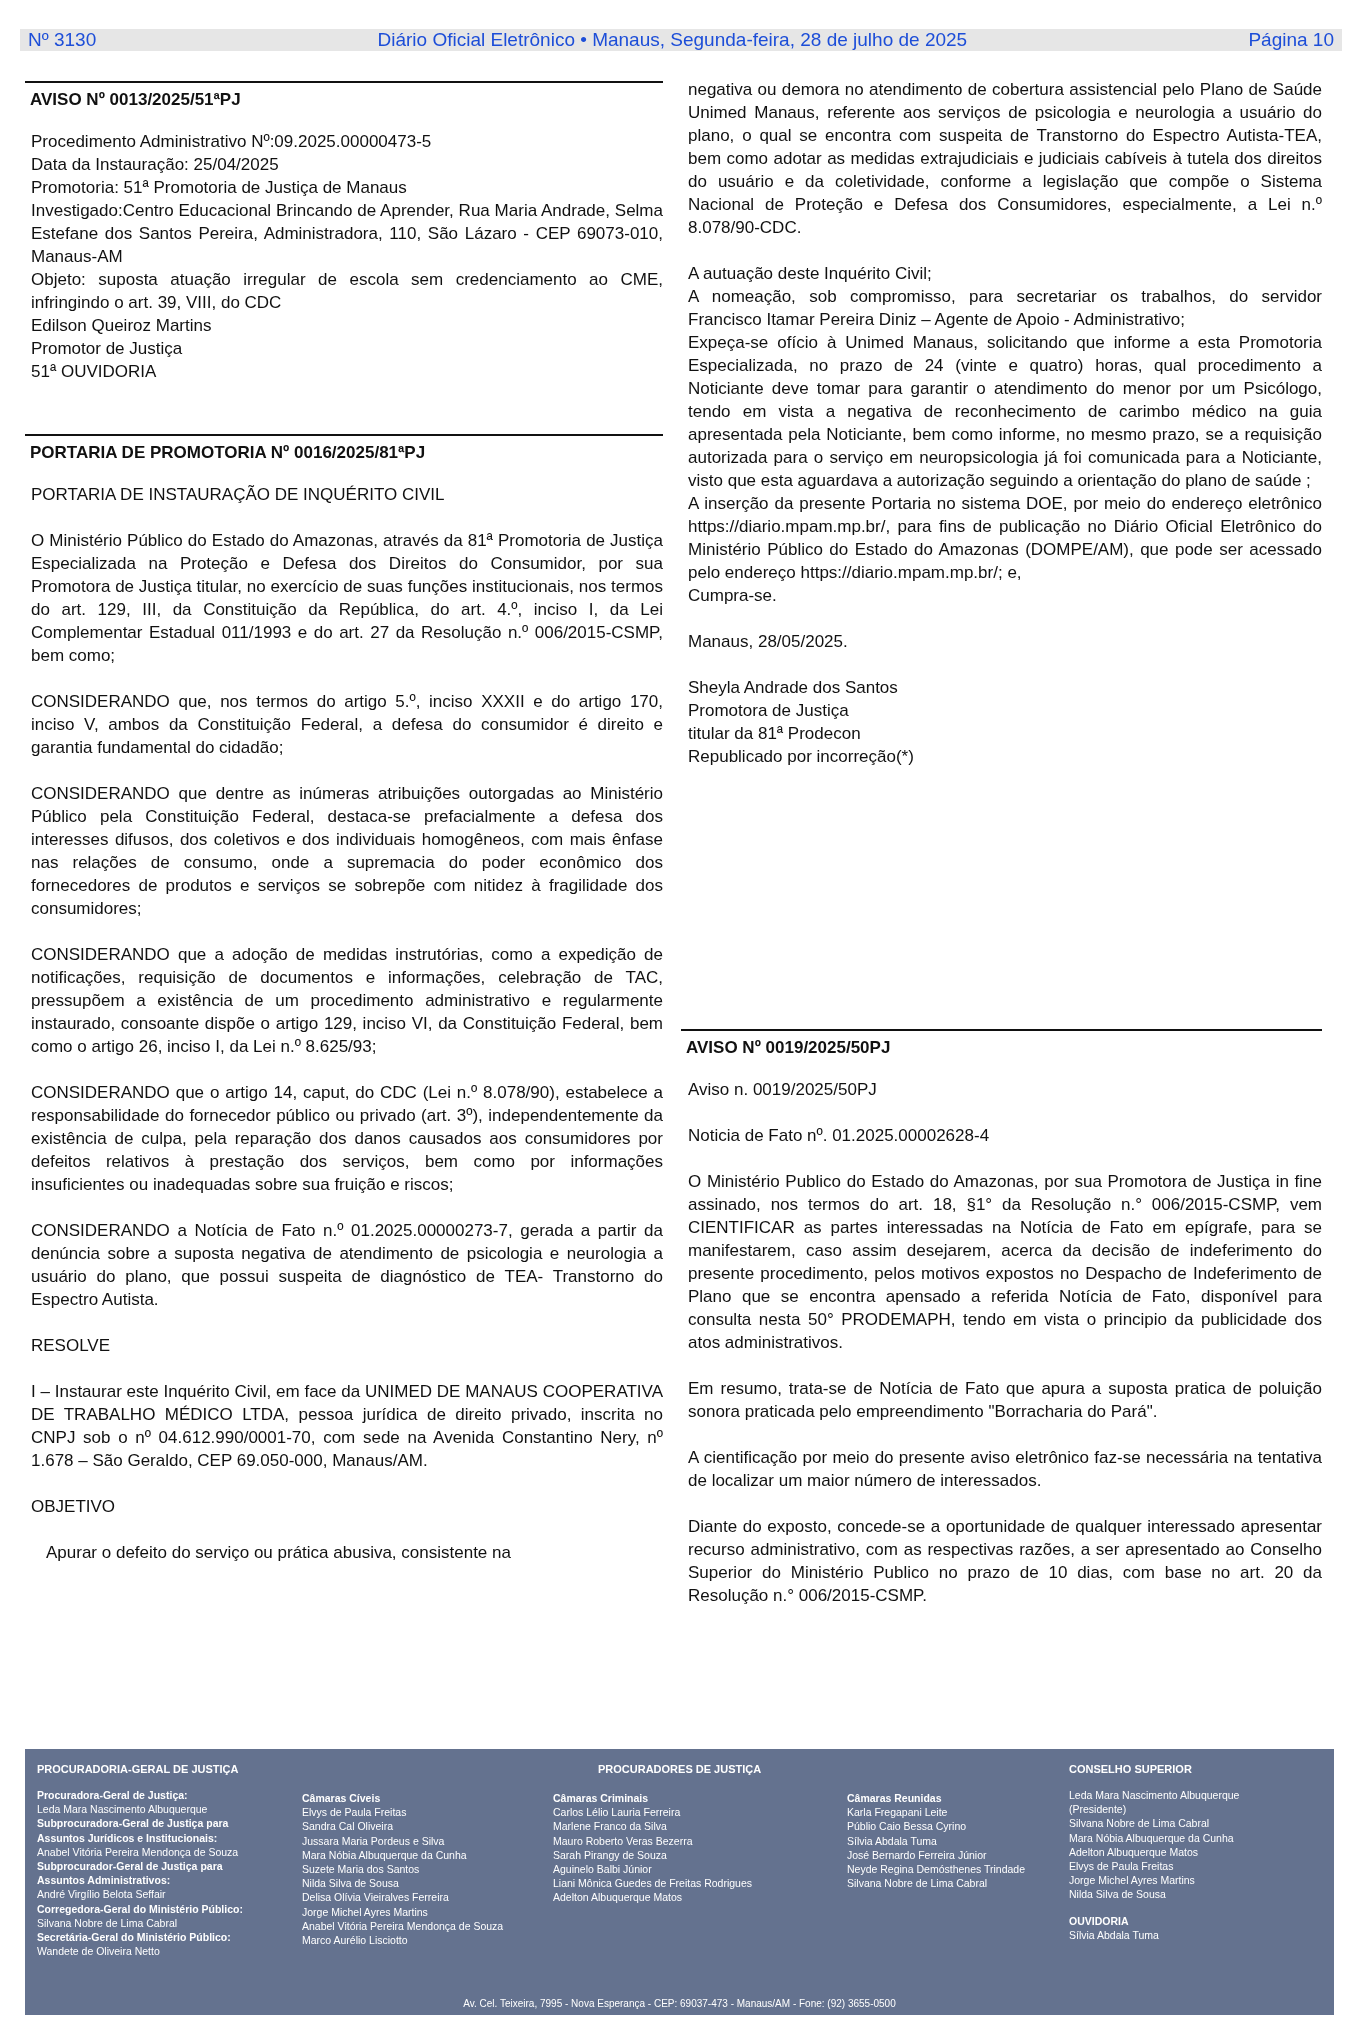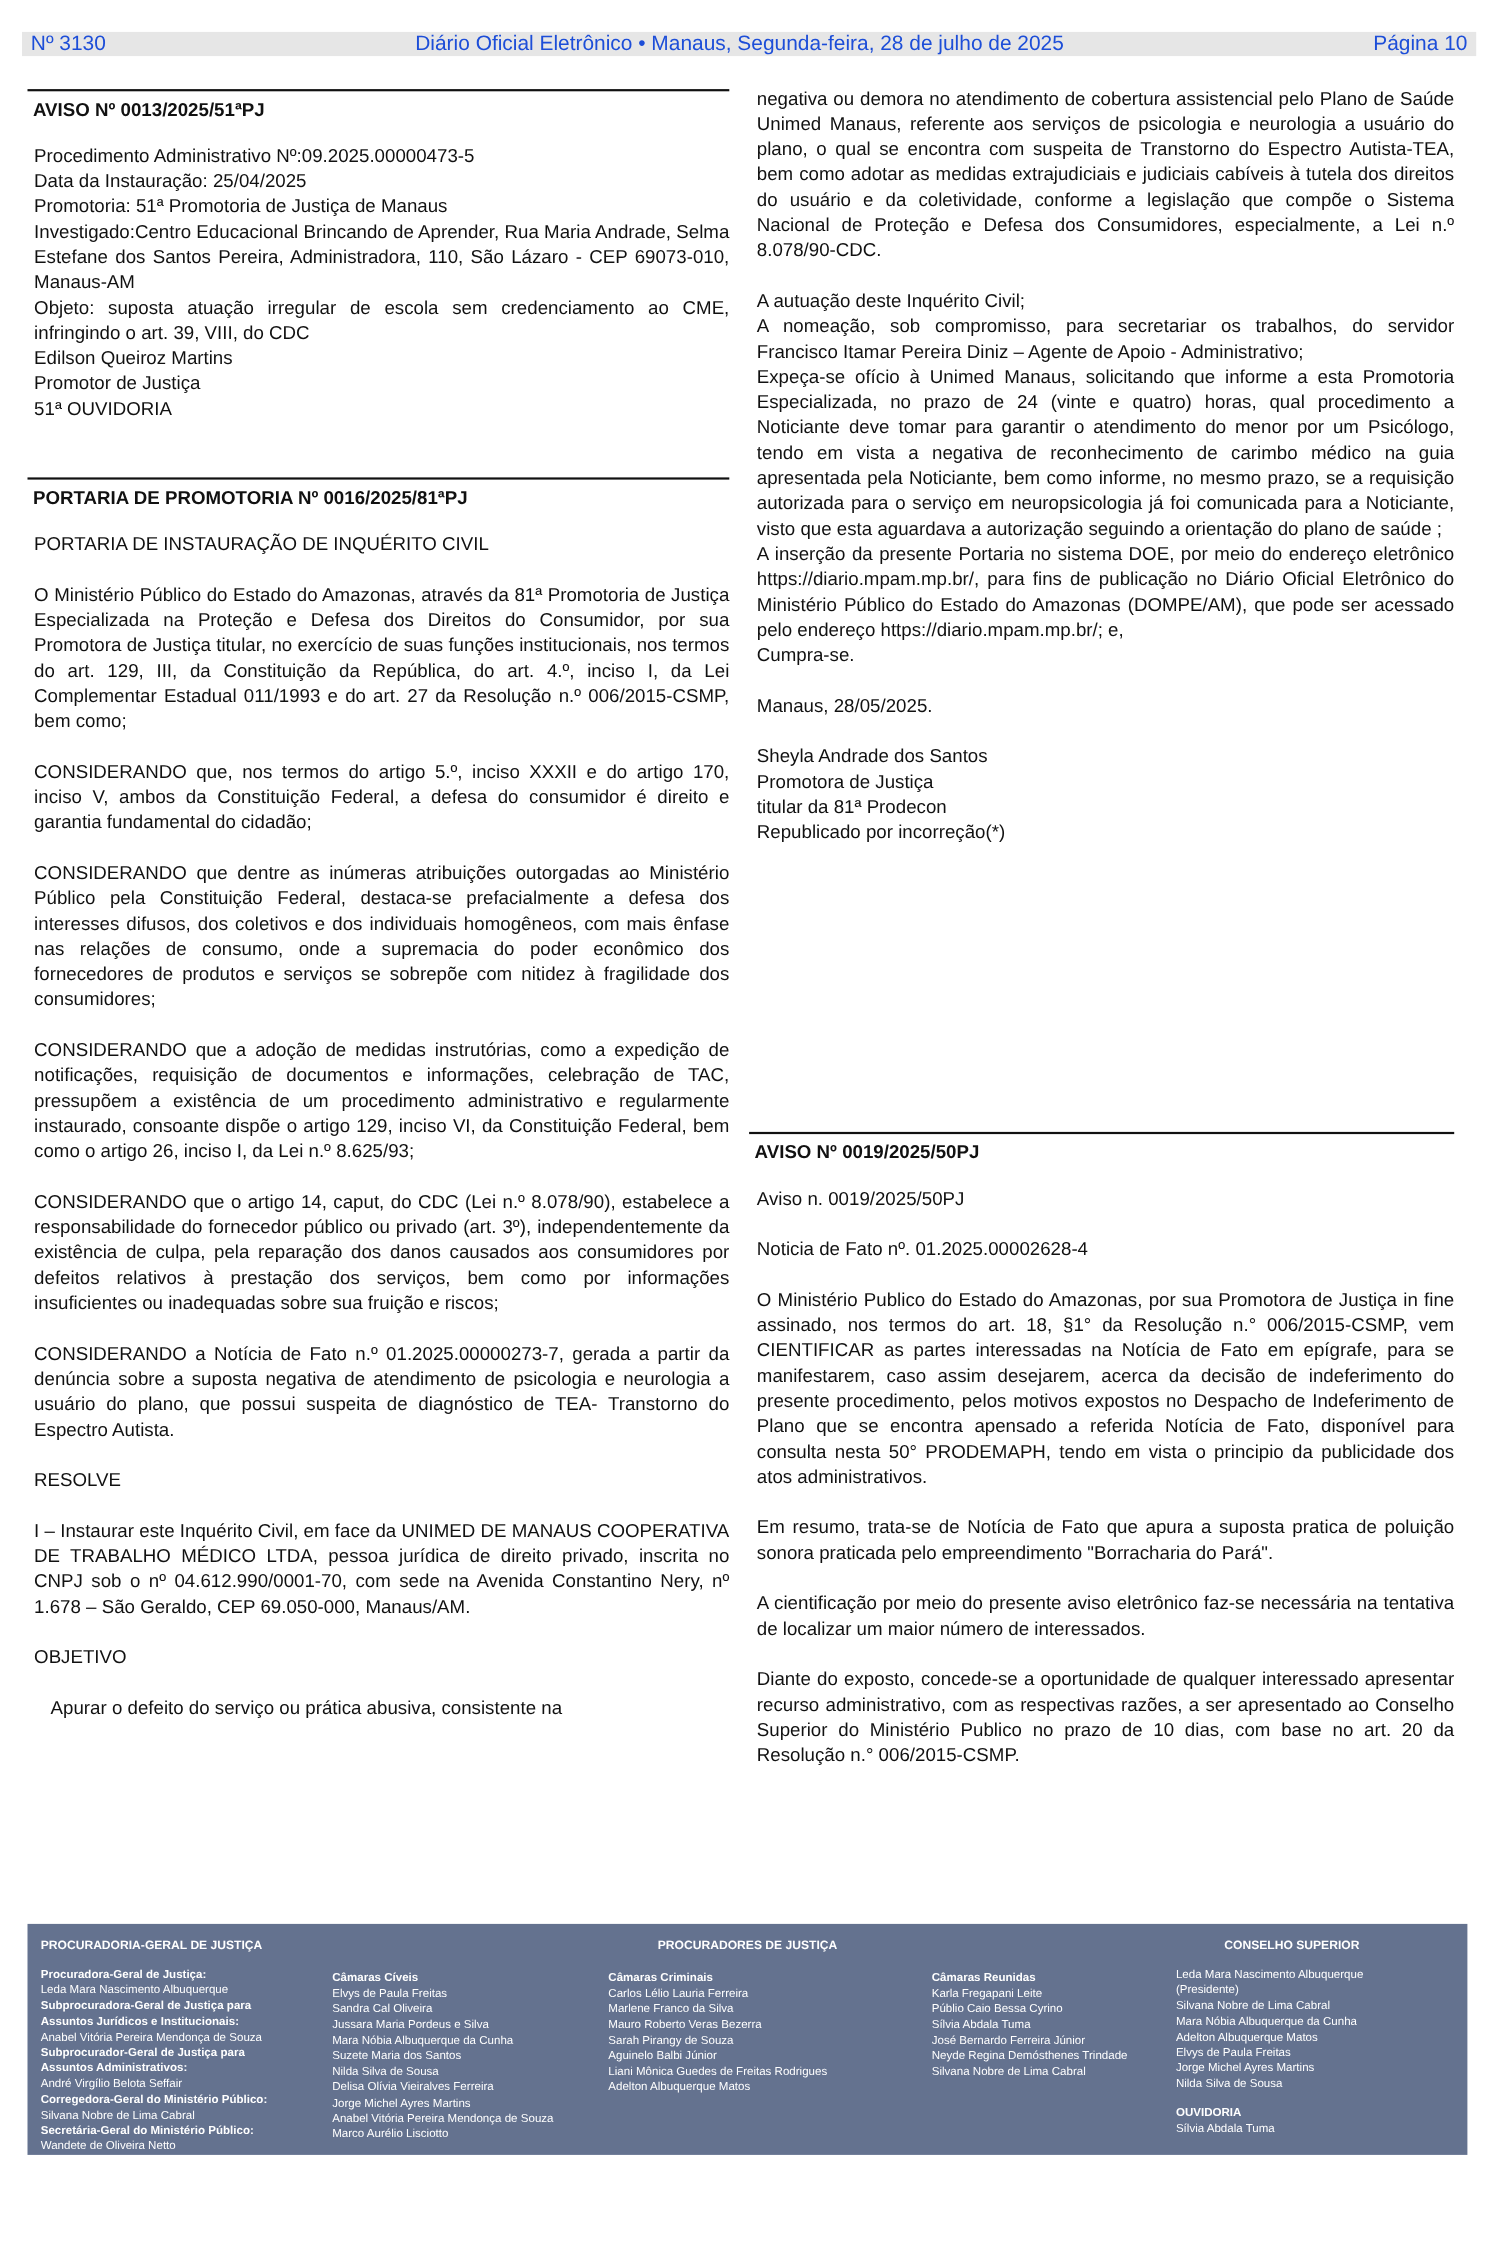--- a/index.html
+++ b/index.html
@@ -7,21 +7,21 @@
          font-family:"Liberation Sans", sans-serif; color:#111; }
   .hdr { position:absolute; left:20px; top:29px; width:1322px; height:22px; background:#e6e6e6;
          color:#1d4ed8; font-size:19px; display:flex; align-items:center; justify-content:space-between;
          padding:0 8px; box-sizing:border-box; }
   .hdr span { white-space:nowrap; }
   .rule { position:absolute; height:2px; background:#111; }
   .sec-title { position:absolute; font-weight:bold; font-size:17px; white-space:nowrap; }
   .body { position:absolute; font-size:17px; line-height:23px; text-align:justify; }
   .body p { margin:0 0 23px 0; }
   .body p.tight { margin:0; }
-  .footer { position:absolute; left:25px; top:1749px; width:1309px; height:210px; background:#64728f;
+  .footer { position:absolute; left:25px; top:1749px; width:1309px; height:266px; background:#64728f;
             color:#fff; font-size:10.5px; line-height:14.2px; }
   .footer .h { position:absolute; font-weight:bold; font-size:11px; white-space:nowrap; }
   .footer .blk { position:absolute; white-space:nowrap; }
   .footer .b { font-weight:bold; }
   .footer .addr { position:absolute; left:0; width:100%; top:248px; text-align:center; font-size:10px; }
 </style>
 </head>
 <body>
 
 <div class="hdr">
@@ -80,21 +80,21 @@
   <p>Noticia de Fato nº. 01.2025.00002628-4</p>
   <p>O Ministério Publico do Estado do Amazonas, por sua Promotora de Justiça in fine assinado, nos termos do art. 18, §1° da Resolução n.° 006/2015-CSMP, vem CIENTIFICAR as partes interessadas na Notícia de Fato em epígrafe, para se manifestarem, caso assim desejarem, acerca da decisão de indeferimento do presente procedimento, pelos motivos expostos no Despacho de Indeferimento de Plano que se encontra apensado a referida Notícia de Fato, disponível para consulta nesta 50° PRODEMAPH, tendo em vista o principio da publicidade dos atos administrativos.</p>
   <p>Em resumo, trata-se de Notícia de Fato que apura a suposta pratica de poluição sonora praticada pelo empreendimento "Borracharia do Pará".</p>
   <p>A cientificação por meio do presente aviso eletrônico faz-se necessária na tentativa de localizar um maior número de interessados.</p>
   <p>Diante do exposto, concede-se a oportunidade de qualquer interessado apresentar recurso administrativo, com as respectivas razões, a ser apresentado ao Conselho Superior do Ministério Publico no prazo de 10 dias, com base no art. 20 da Resolução n.° 006/2015-CSMP.</p>
 </div>
 
 <div class="footer">
   <div class="h" style="left:12px; top:13px;">PROCURADORIA-GERAL DE JUSTIÇA</div>
   <div class="h" style="left:573px; top:13px;">PROCURADORES DE JUSTIÇA</div>
-  <div class="h" style="left:1044px; top:13px;margin-left:44px;">CONSELHO SUPERIOR</div>
+  <div class="h" style="left:1044px; top:13px;">CONSELHO SUPERIOR</div>
 
   <div class="blk" style="left:12px; top:39px;">
     <div class="b">Procuradora-Geral de Justiça:</div>
     <div>Leda Mara Nascimento Albuquerque</div>
     <div class="b">Subprocuradora-Geral de Justiça para<br>Assuntos Jurídicos e Institucionais:</div>
     <div>Anabel Vitória Pereira Mendonça de Souza</div>
     <div class="b">Subprocurador-Geral de Justiça para<br>Assuntos Administrativos:</div>
     <div>André Virgílio Belota Seffair</div>
     <div class="b">Corregedora-Geral do Ministério Público:</div>
     <div>Silvana Nobre de Lima Cabral</div>

